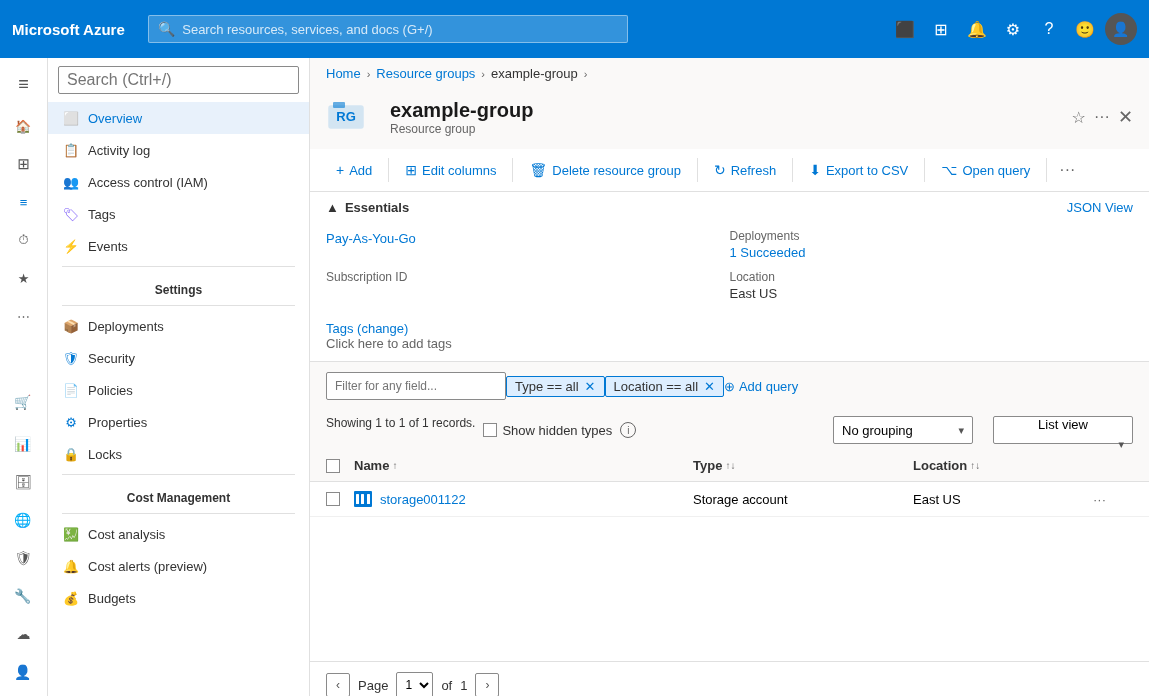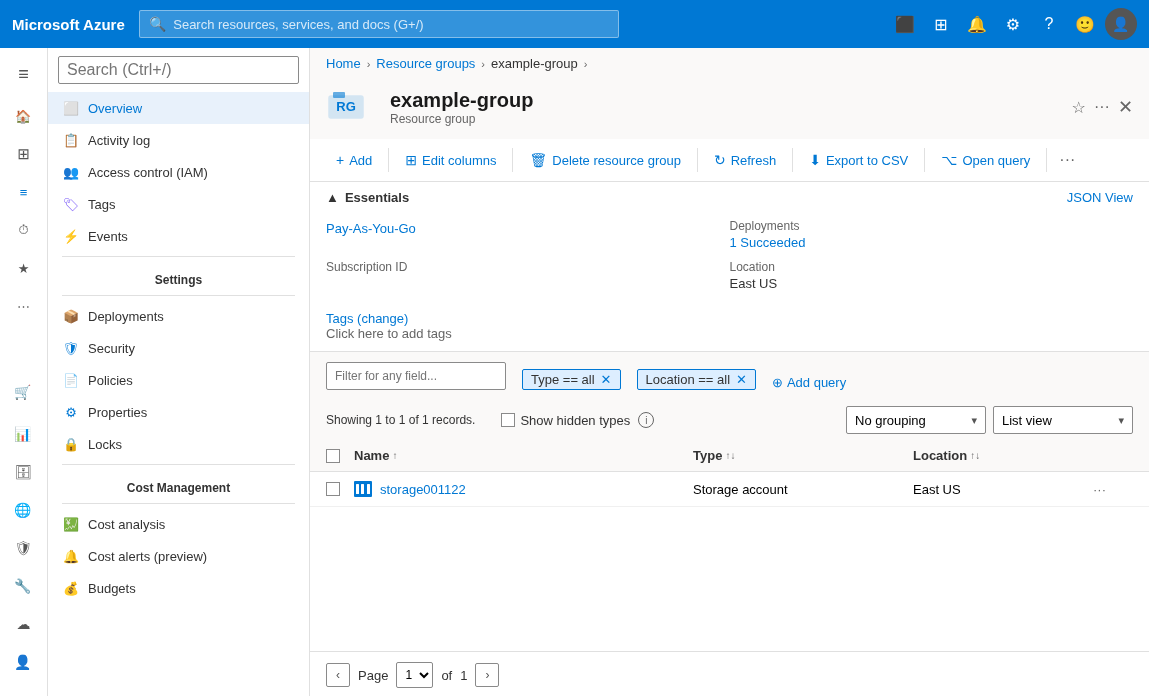--- a/index.html
+++ b/index.html
@@ -1,19 +1,19 @@
 <!DOCTYPE html>
 <html><head>
   <meta charset="utf-8">
   <style>
     * { box-sizing: border-box; margin: 0; padding: 0; font-family: 'Segoe UI', Arial, sans-serif; font-size: 13px; }
     body { width: 1149px; height: 696px; overflow: hidden; background: #f3f2f1; }
 
     
-    .topbar { background: #0078d4; height: 48px; display: flex; align-items: center; padding: 0 12px; gap: 14px; }
+    .topbar { background: #0078d4; height: 58px; display: flex; align-items: center; padding: 0 12px; gap: 23px; }
     .topbar-logo { color: white; font-weight: 700; font-size: 15px; white-space: nowrap; }
     .topbar-search { flex: 1; max-width: 480px; background: rgba(255,255,255,0.2); border: 1px solid rgba(255,255,255,0.4); border-radius: 2px; height: 28px; display: flex; align-items: center; padding: 0 10px; color: rgba(255,255,255,0.85); font-size: 13px; cursor: text; }
     .topbar-search input { background: transparent; border: none; outline: none; color: white; font-size: 13px; width: 100%; }
     .topbar-search input::placeholder { color: rgba(255,255,255,0.8); }
     .topbar-icons { margin-left: auto; display: flex; align-items: center; gap: 4px; }
     .topbar-icon { color: white; width: 32px; height: 32px; display: flex; align-items: center; justify-content: center; cursor: pointer; border-radius: 2px; font-size: 16px; }
     .avatar { width: 32px; height: 32px; border-radius: 50%; background: #555; display: flex; align-items: center; justify-content: center; color: white; font-size: 14px; cursor: pointer; }
 
     
     .main-layout { display: flex; height: calc(696px - 46px); }
@@ -65,35 +65,35 @@
     .json-view-link { margin-left: auto; color: #0078d4; cursor: pointer; font-size: 13px; font-weight: normal; }
     .essentials-grid { display: grid; grid-template-columns: 1fr 1fr; gap: 0; padding: 0 16px 12px 16px; }
     .essentials-item { padding: 6px 8px 4px 0; }
     .essentials-label { font-size: 12px; color: #666; }
     .essentials-value { font-size: 13px; color: #333; margin-top: 2px; }
     .essentials-link { color: #0078d4; cursor: pointer; }
     .essentials-tags-row { padding: 4px 3px 10px 16px; font-size: 12px; }
     .essentials-tags-row span { color: #666; }
 
     
-    .filter-row { display: flex; align-items: flex-end; gap: 16px; padding: 10px 16px; background: #faf9f8; }
+    .filter-row { display: flex; align-items: center; gap: 0; padding: 10px 16px; background: #faf9f8; }
     .filter-input { height: 28px; border: 1px solid #8a8a8a; border-radius: 2px; padding: 0 8px; font-size: 12px; width: 180px; outline: none; color: #333; }
     .filter-tag { display: flex; align-items: center; gap: 4px; background: #ddeeff; border: 1px solid #0078d4; border-radius: 2px; padding: 2px 8px; font-size: 12px; color: #333; }
     .filter-tag-close { cursor: pointer; color: #0078d4; font-size: 13px; margin-left: 2px; }
     .add-filter-btn { display: flex; align-items: center; gap: 4px; color: #0078d4; cursor: pointer; font-size: 12px; border: none; background: transparent; }
 
     
-    .records-row { display: flex; align-items: center; gap: 26px; padding: 6px 16px; background: #faf9f8; }
+    .records-row { display: flex; gap: 8px; padding: 6px 16px; background: #faf9f8; }
     .records-text { font-size: 12px; color: #333; }
     .show-hidden-chk { display: flex; align-items: center; gap: 5px; font-size: 12px; color: #333; cursor: pointer; }
     .info-icon { width: 16px; height: 16px; border-radius: 50%; border: 1px solid #666; display: inline-flex; align-items: center; justify-content: center; font-size: 10px; color: #666; cursor: pointer; margin-left: 3px; }
     .grouping-select { margin-left: auto; display: flex; align-items: center; gap: 0; }
     .select-box { height: 28px; border: 1px solid #8a8a8a; border-radius: 2px; padding: 0 8px; font-size: 12px; background: white; cursor: pointer; display: flex; align-items: center; gap: 6px; min-width: 140px; }
     .select-box-chevron { margin-left: auto; font-size: 11px; color: #555; }
-    .view-select { margin-left: 7px; }
+    .view-select { margin-left: 20px; flex-direction: column; }
 
     
     .resources-table { background: #fff; flex: 1; overflow: auto; }
     .table-header { display: grid; grid-template-columns: 28px 1fr 220px 180px 40px; align-items: center; padding: 8px 16px; border-bottom: 1px solid #e0e0e0; background: #faf9f8; }
     .table-header-cell { font-size: 12px; color: #333; font-weight: 600; display: flex; align-items: center; gap: 3px; cursor: pointer; }
     .sort-icon { font-size: 10px; color: #666; }
     .table-row-item { display: grid; grid-template-columns: 28px 1fr 220px 180px 40px; align-items: center; padding: 8px 16px; border-bottom: 1px solid #f0f0f0; background: #fff; }
     .resource-name-cell { display: flex; align-items: center; gap: 8px; color: #0078d4; cursor: pointer; }
     .resource-icon { width: 18px; height: 18px; display: flex; align-items: center; justify-content: center; }
     .row-more { cursor: pointer; color: #666; }

